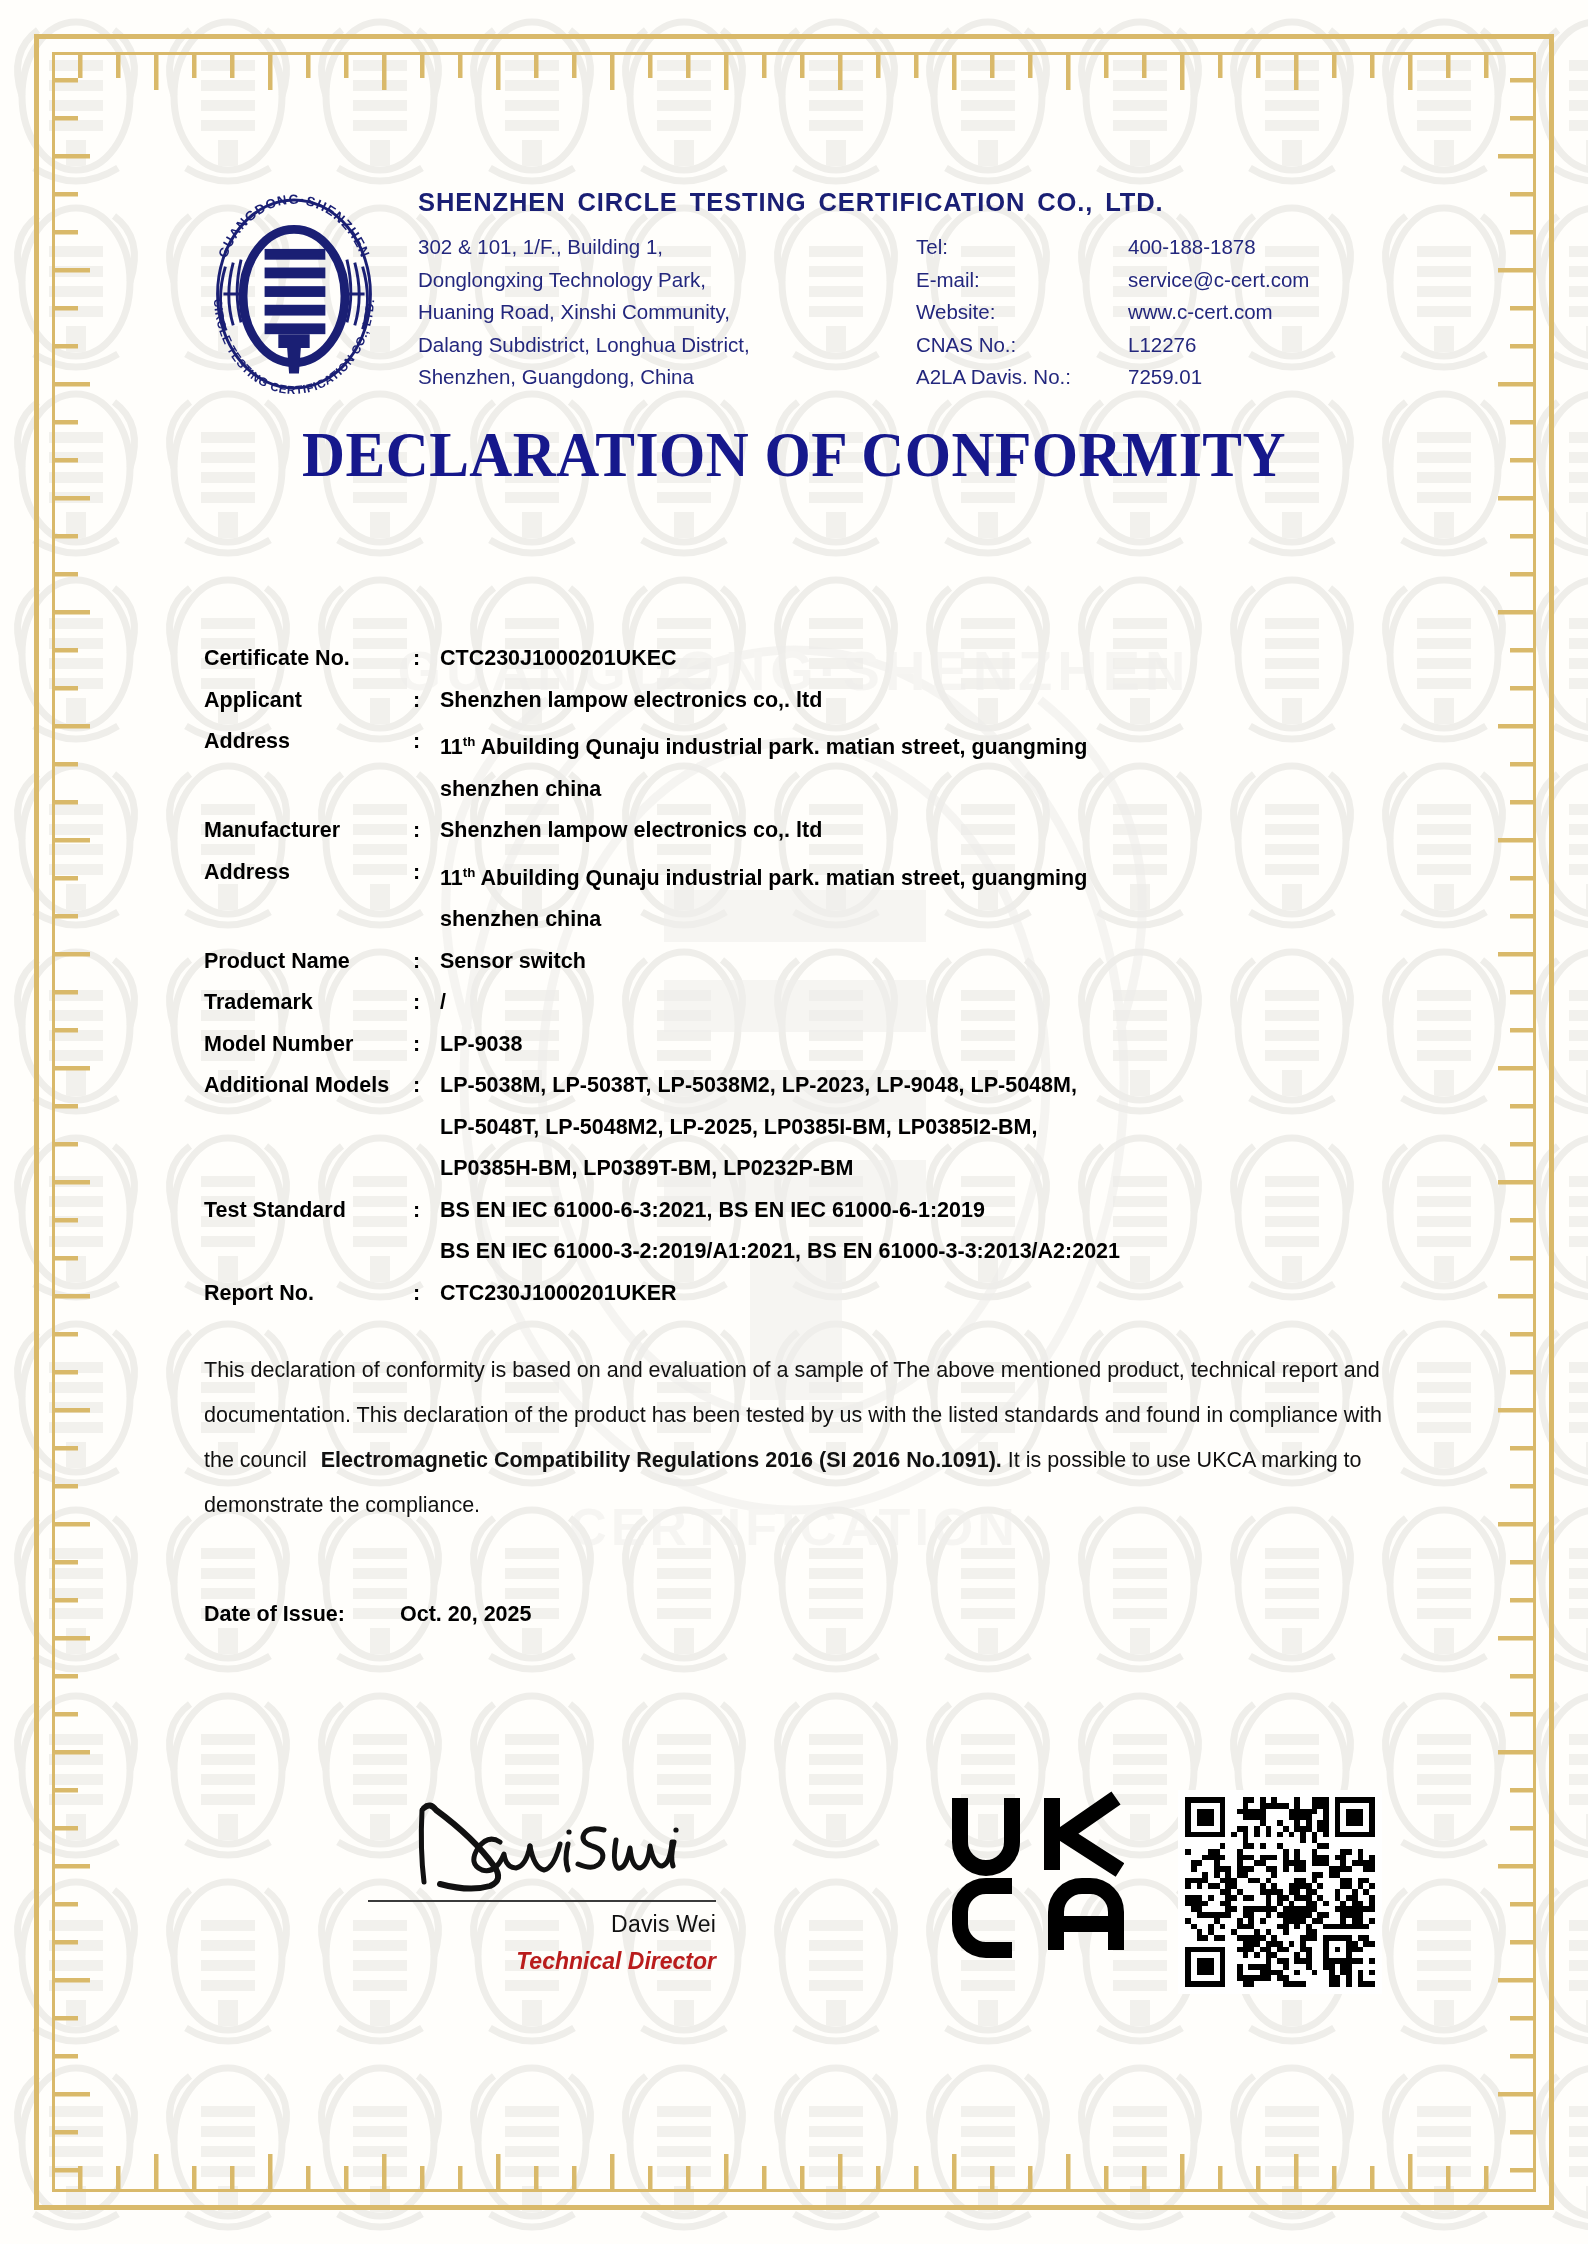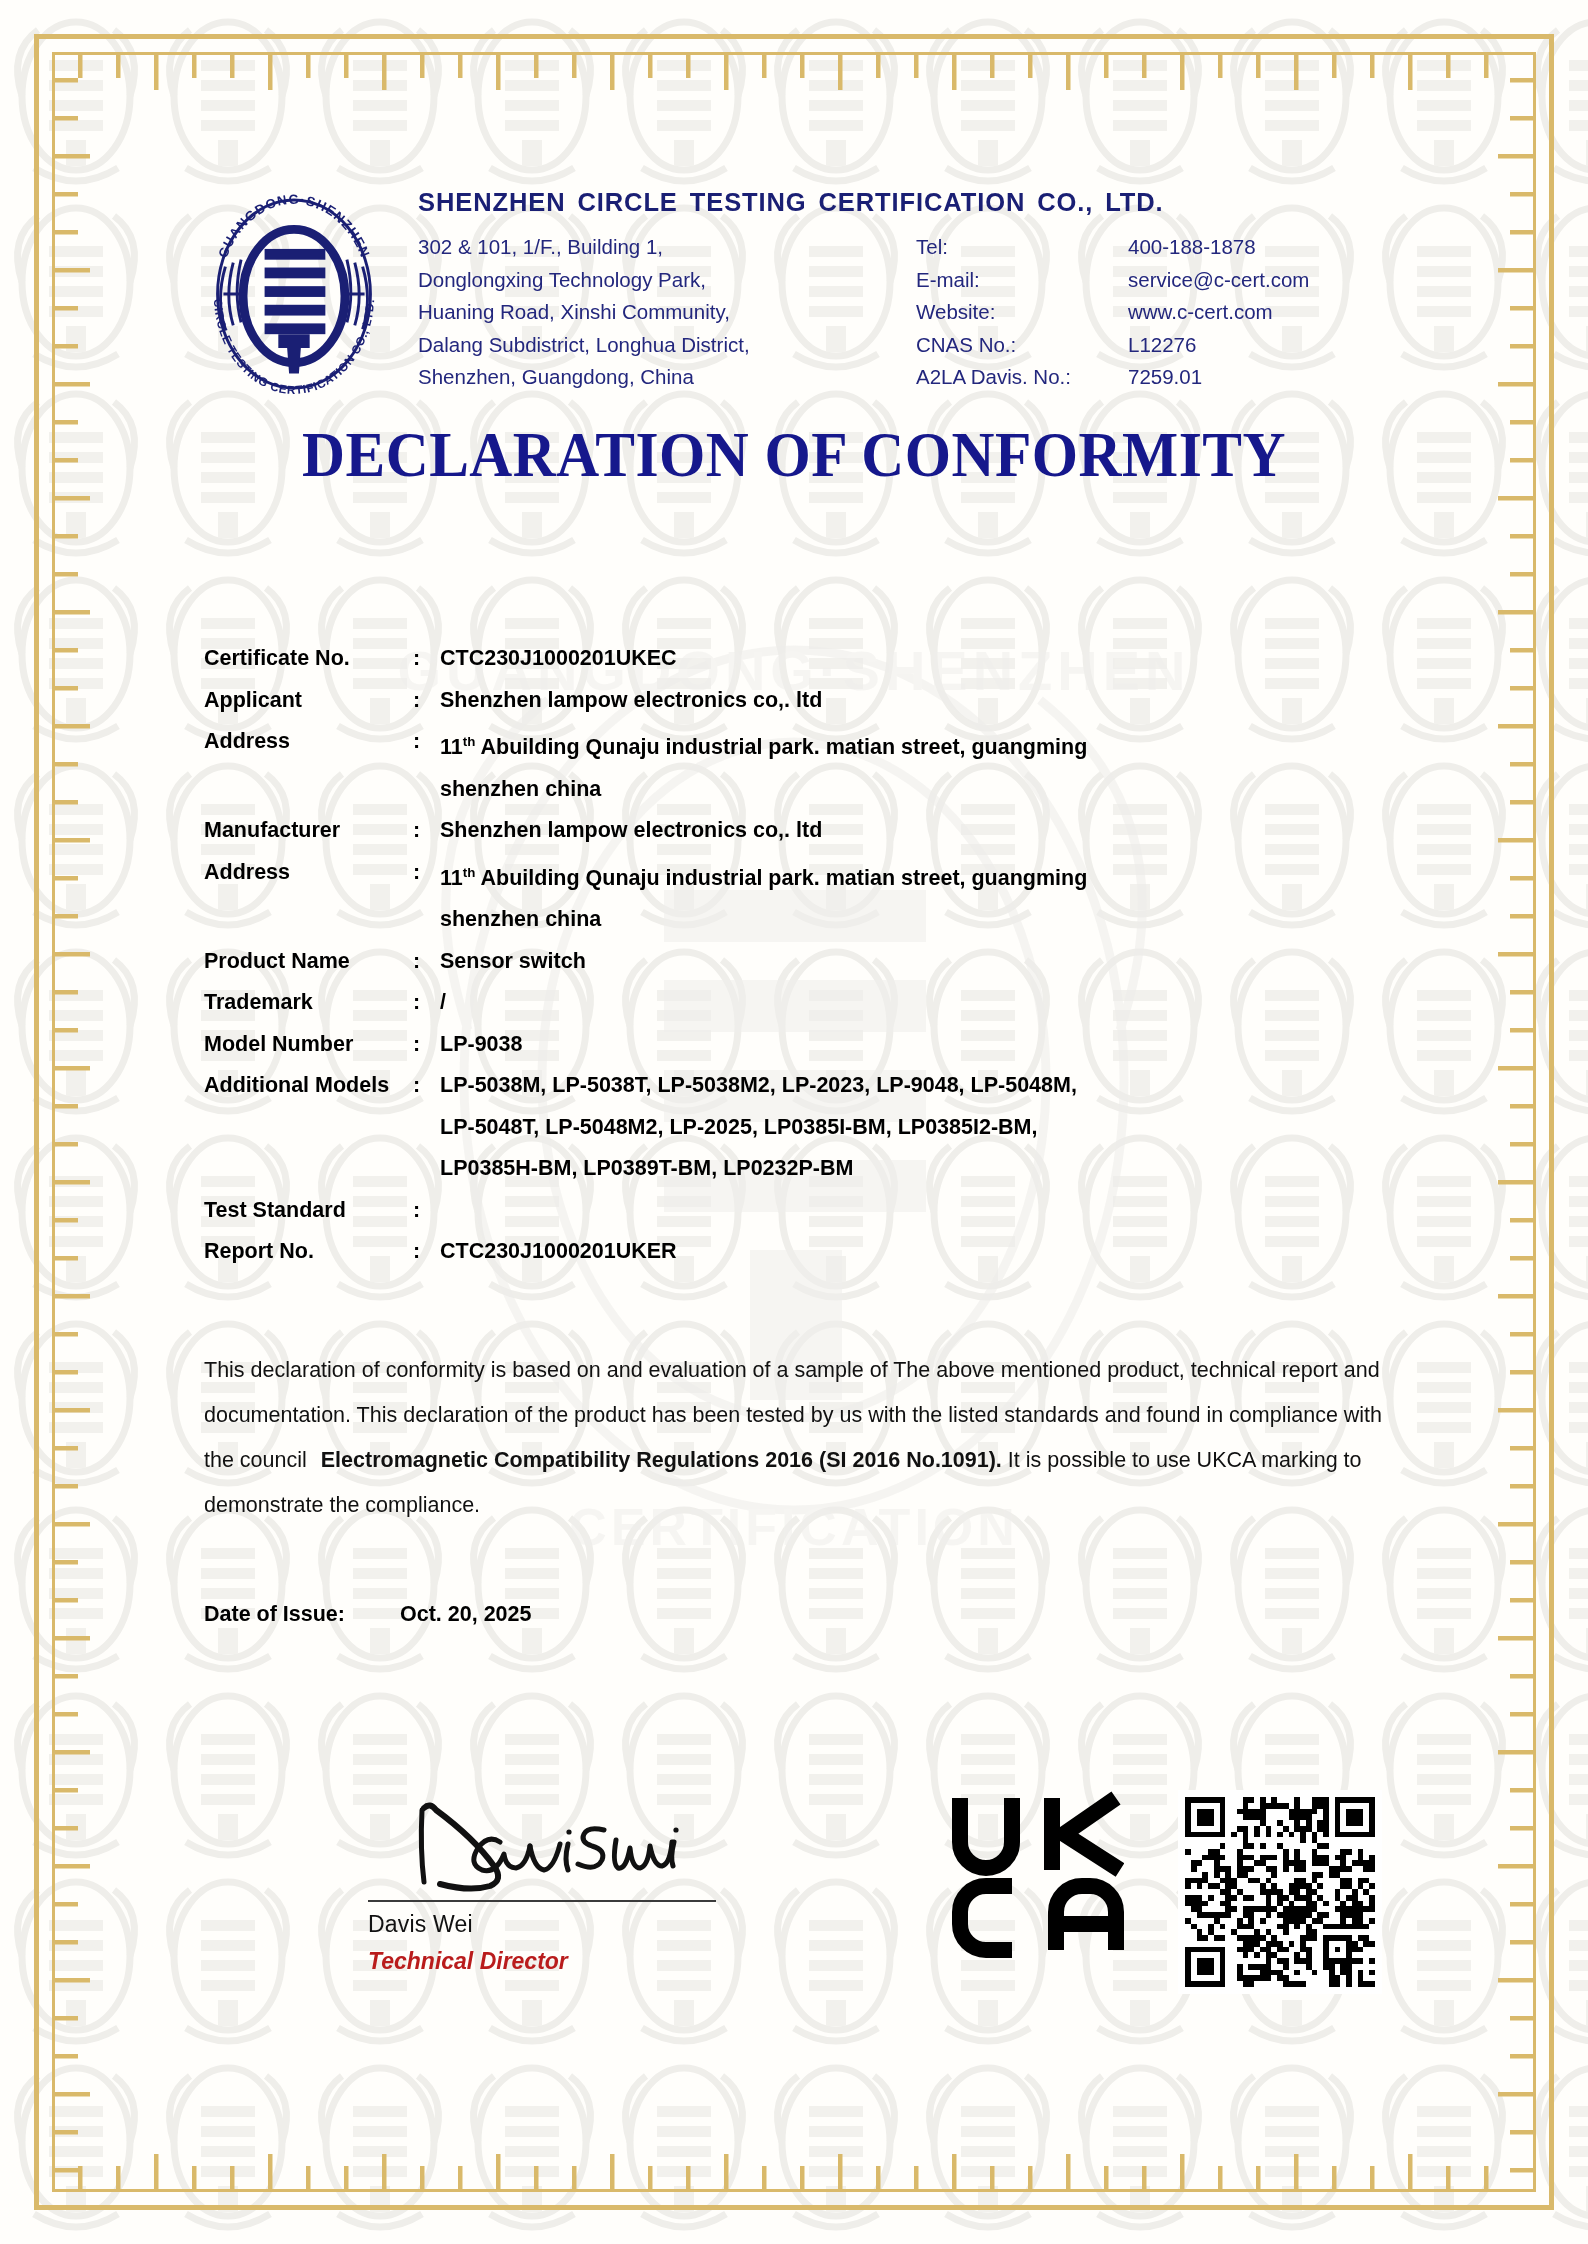--- a/index.html
+++ b/index.html
@@ -203,21 +203,21 @@
     display: flex;
   }
   .date-label { width: 196px; flex: 0 0 196px; }
 
   
   .sign-block {
     position: absolute;
     left: 368px;
     top: 1790px;
     width: 348px;
-    text-align: left;
+    text-align: right;
   }
   .sig-svg { display: block; margin: 0 auto; }
   .sig-rule {
     width: 348px;
     height: 2px;
     background: #3b3b3b;
     margin: 2px auto 0;
   }
   .sig-name {
     font-size: 23px;
@@ -613,20 +613,21 @@
           <div class="field-value">LP-9038</div>
         </div>
         <div class="field-row">
           <div class="field-label">Additional Models</div>
           <div class="field-colon">:</div>
           <div class="field-value">LP-5038M, LP-5038T, LP-5038M2, LP-2023, LP-9048, LP-5048M,<span class="sub">LP-5048T, LP-5048M2, LP-2025, LP0385I-BM, LP0385I2-BM,</span><span class="sub">LP0385H-BM, LP0389T-BM, LP0232P-BM</span></div>
         </div>
         <div class="field-row">
           <div class="field-label">Test Standard</div>
           <div class="field-colon">:</div>
+          <div class="field-value">BS EN IEC 61000-6-3:2021, BS EN IEC 61000-6-1:2019<span class="sub">BS EN IEC 61000-3-2:2019/A1:2021, BS EN 61000-3-3:2013/A2:2021</span></div>
         </div>
         <div class="field-row">
           <div class="field-label">Report No.</div>
           <div class="field-colon">:</div>
           <div class="field-value">CTC230J1000201UKER</div>
         </div>
       </div>
 
     <div class="para" id="declaration">This declaration of conformity is based on and evaluation of a sample of The above mentioned product, technical report and documentation. This declaration of the product has been tested by us with the listed standards and found in compliance with the council <b>Electromagnetic Compatibility Regulations 2016 (SI 2016 No.1091).</b> It is possible to use UKCA marking to demonstrate the compliance.</div>
 

